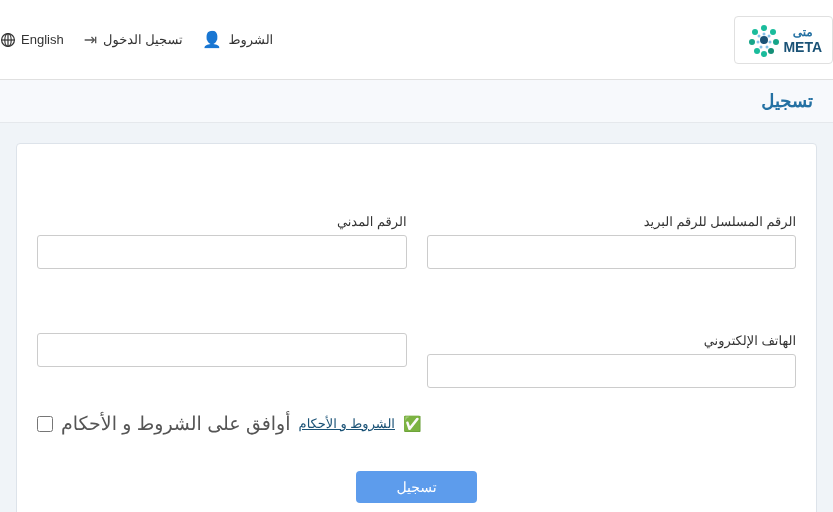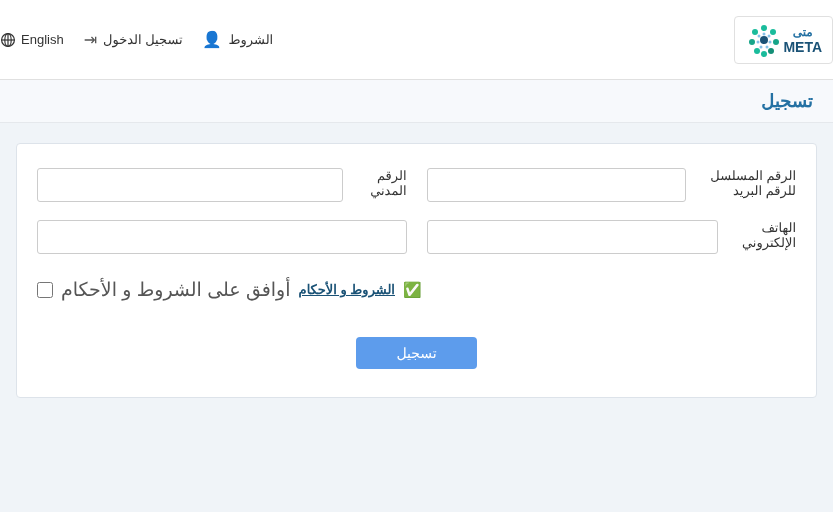--- a/index.html
+++ b/index.html
@@ -95,21 +95,23 @@
     }
     .form-row {
       display: flex;
       gap: 20px;
       margin-bottom: 18px;
       direction: rtl;
     }
     .form-group {
       flex: 1;
       display: flex;
+      flex-direction: column;
       gap: 6px;
+      margin-top: 46px;
     }
     .form-label {
       color: #333;
       font-size: 13px;
       text-align: right;
       font-weight: normal;
     }
     .form-input {
       width: 100%;
       height: 34px;
@@ -127,21 +129,21 @@
       align-items: center;
       justify-content: flex-end;
       gap: 8px;
       margin-bottom: 20px;
       direction: rtl;
       padding: 6px 0;
     }
     .terms-link {
       color: #1a5276;
       font-size: 13px;
-      font-weight: bold;
+      font-weight: normal;
       text-decoration: underline;
       cursor: pointer;
     }
     .terms-text {
       color: #555;
       font-size: 19px;
     }
     .terms-checkbox {
       width: 16px;
       height: 16px;

